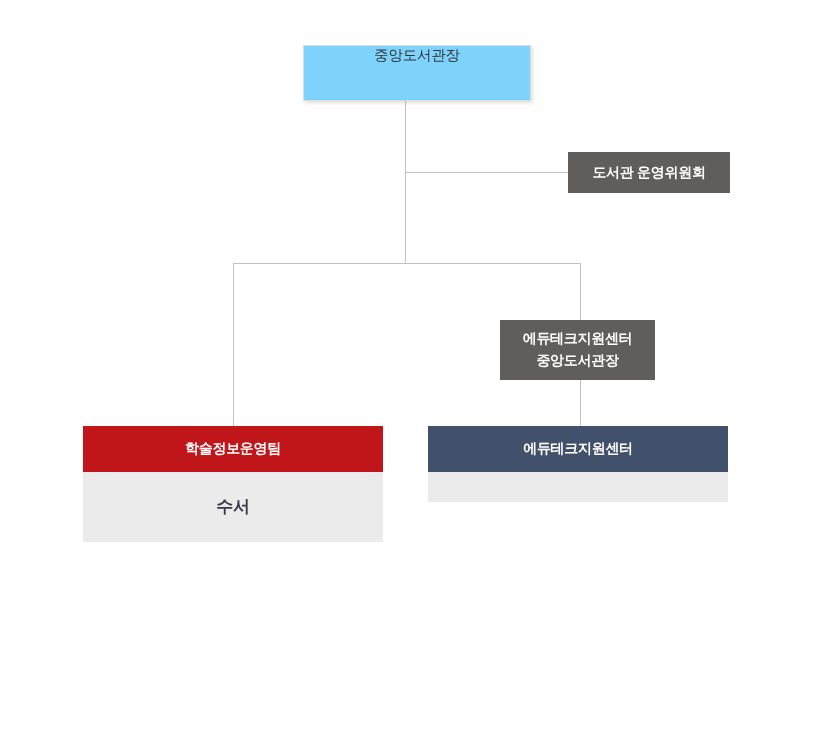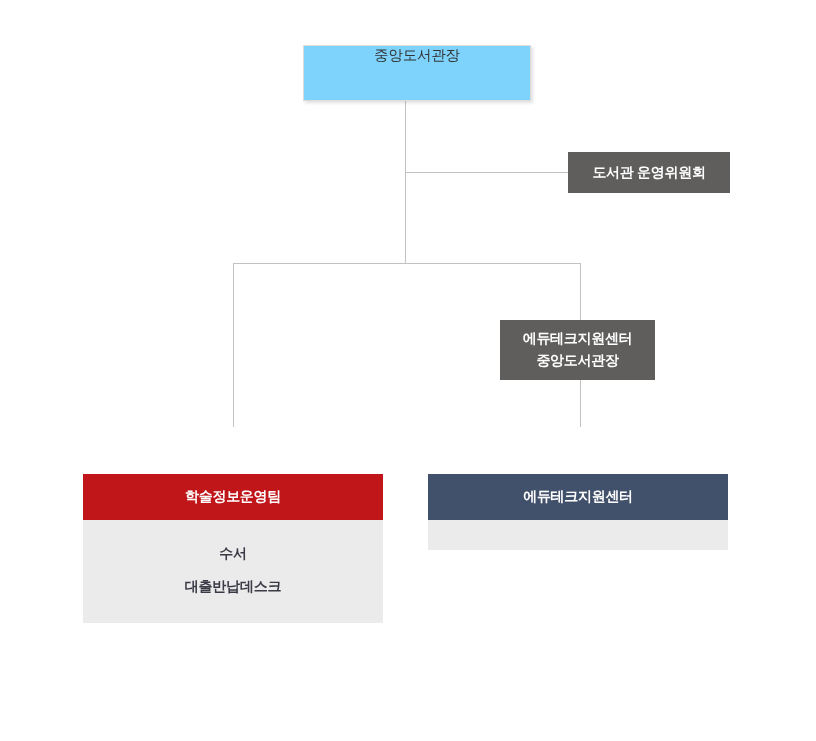--- a/index.html
+++ b/index.html
@@ -79,21 +79,20 @@
     top: 320px;
     width: 155px;
     height: 60px;
   }
 
   
   .dept {
     position: absolute;
     box-sizing: border-box;
     z-index: 3;
-    margin-top: 48px;
   }
   .dept-header {
     height: 46px;
     display: flex;
     align-items: center;
     justify-content: center;
   }
   .dept-header .label {
     font-size: 14px;
     font-weight: bold;
@@ -102,21 +101,21 @@
   }
   .dept-body {
     background: #ebebeb;
     padding: 14px 0 16px 0;
   }
   .dept-item {
     height: 26px;
     display: flex;
     align-items: center;
     justify-content: center;
-    font-size: 14px;
+    font-size: 17px;
     font-weight: bold;
     color: #3a3a46;
     letter-spacing: -0.2px;
     margin: 7px 0;
   }
 
   #dept-academic {
     left: 83px;
     top: 426px;
     width: 300px;
@@ -157,21 +156,20 @@
     <span class="label">에듀테크지원센터</span>
     <span class="label">중앙도서관장</span>
   </div>
 
   <div class="dept" id="dept-academic">
     <div class="dept-header">
       <span class="label">학술정보운영팀</span>
     </div>
     <div class="dept-body">
       <div class="dept-item">수서</div>
-      <div class="dept-item">대출반납데스크</div>
     </div>
   </div>
 
   <div class="dept" id="dept-edutech">
     <div class="dept-header">
       <span class="label">에듀테크지원센터</span>
     </div>
     <div class="dept-body">
     </div>
   </div>

